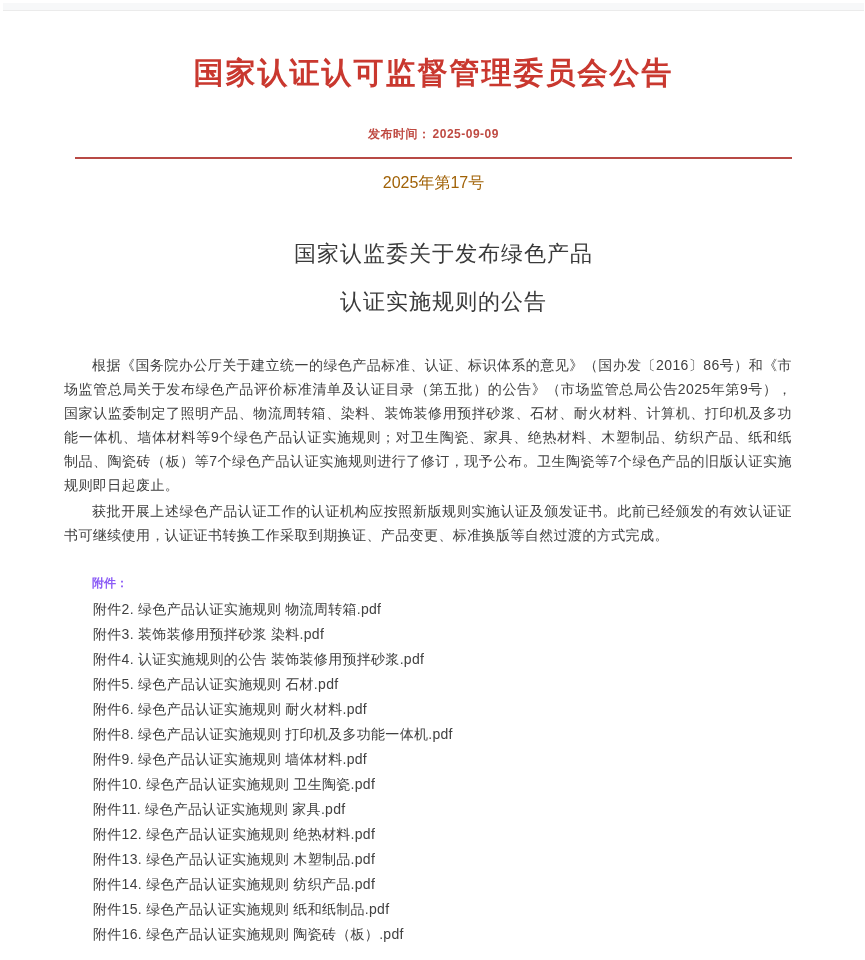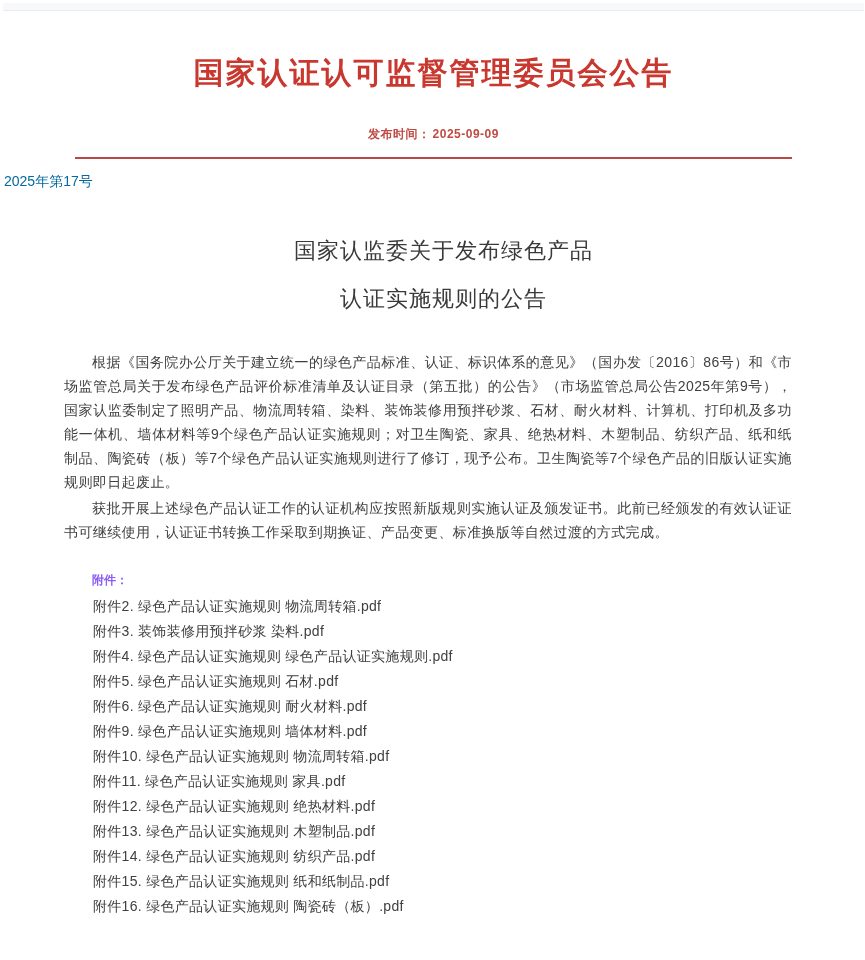--- a/index.html
+++ b/index.html
@@ -34,22 +34,23 @@
     color: #bf4a42;
     letter-spacing: 0.5px;
   }
   .divider {
     border: none;
     border-top: 2px solid #b84a45;
     margin: 13px 72px 0 72px;
   }
   .doc-number {
     margin-top: 11px;
-    font-size: 14px;
-    color: #0369a1;
+    text-align: center;
+    font-size: 16px;
+    color: #a16207;
   }
   .article-title {
     margin-top: 34px;
     text-align: center;
     font-size: 22px;
     font-weight: 400;
     color: #3a3a3a;
     letter-spacing: 1px;
     margin-left: 20px;
   }
@@ -110,25 +111,26 @@
 
   <div class="body-text">
     <p>根据《国务院办公厅关于建立统一的绿色产品标准、认证、标识体系的意见》（国办发〔2016〕86号）和《市场监管总局关于发布绿色产品评价标准清单及认证目录（第五批）的公告》（市场监管总局公告2025年第9号），国家认监委制定了照明产品、物流周转箱、染料、装饰装修用预拌砂浆、石材、耐火材料、计算机、打印机及多功能一体机、墙体材料等9个绿色产品认证实施规则；对卫生陶瓷、家具、绝热材料、木塑制品、纺织产品、纸和纸制品、陶瓷砖（板）等7个绿色产品认证实施规则进行了修订，现予公布。卫生陶瓷等7个绿色产品的旧版认证实施规则即日起废止。</p>
     <p>获批开展上述绿色产品认证工作的认证机构应按照新版规则实施认证及颁发证书。此前已经颁发的有效认证证书可继续使用，认证证书转换工作采取到期换证、产品变更、标准换版等自然过渡的方式完成。</p>
 
     <div class="attachments">
       <div class="attach-label">附件：</div>
       <div id="attachments-list">
           <div class="attach-item">附件2. 绿色产品认证实施规则 物流周转箱.pdf</div>
           <div class="attach-item">附件3. 装饰装修用预拌砂浆 染料.pdf</div>
-          <div class="attach-item">附件4. 绿色产品认证实施规则 绿色产品认证实施规则.pdf</div>
+          <div class="attach-item">附件4. 认证实施规则的公告 装饰装修用预拌砂浆.pdf</div>
           <div class="attach-item">附件5. 绿色产品认证实施规则 石材.pdf</div>
           <div class="attach-item">附件6. 绿色产品认证实施规则 耐火材料.pdf</div>
+          <div class="attach-item">附件8. 绿色产品认证实施规则 打印机及多功能一体机.pdf</div>
           <div class="attach-item">附件9. 绿色产品认证实施规则 墙体材料.pdf</div>
-          <div class="attach-item">附件10. 绿色产品认证实施规则 物流周转箱.pdf</div>
+          <div class="attach-item">附件10. 绿色产品认证实施规则 卫生陶瓷.pdf</div>
           <div class="attach-item">附件11. 绿色产品认证实施规则 家具.pdf</div>
           <div class="attach-item">附件12. 绿色产品认证实施规则 绝热材料.pdf</div>
           <div class="attach-item">附件13. 绿色产品认证实施规则 木塑制品.pdf</div>
           <div class="attach-item">附件14. 绿色产品认证实施规则 纺织产品.pdf</div>
           <div class="attach-item">附件15. 绿色产品认证实施规则 纸和纸制品.pdf</div>
           <div class="attach-item">附件16. 绿色产品认证实施规则 陶瓷砖（板）.pdf</div>
         </div>
     </div>
   </div>
 

